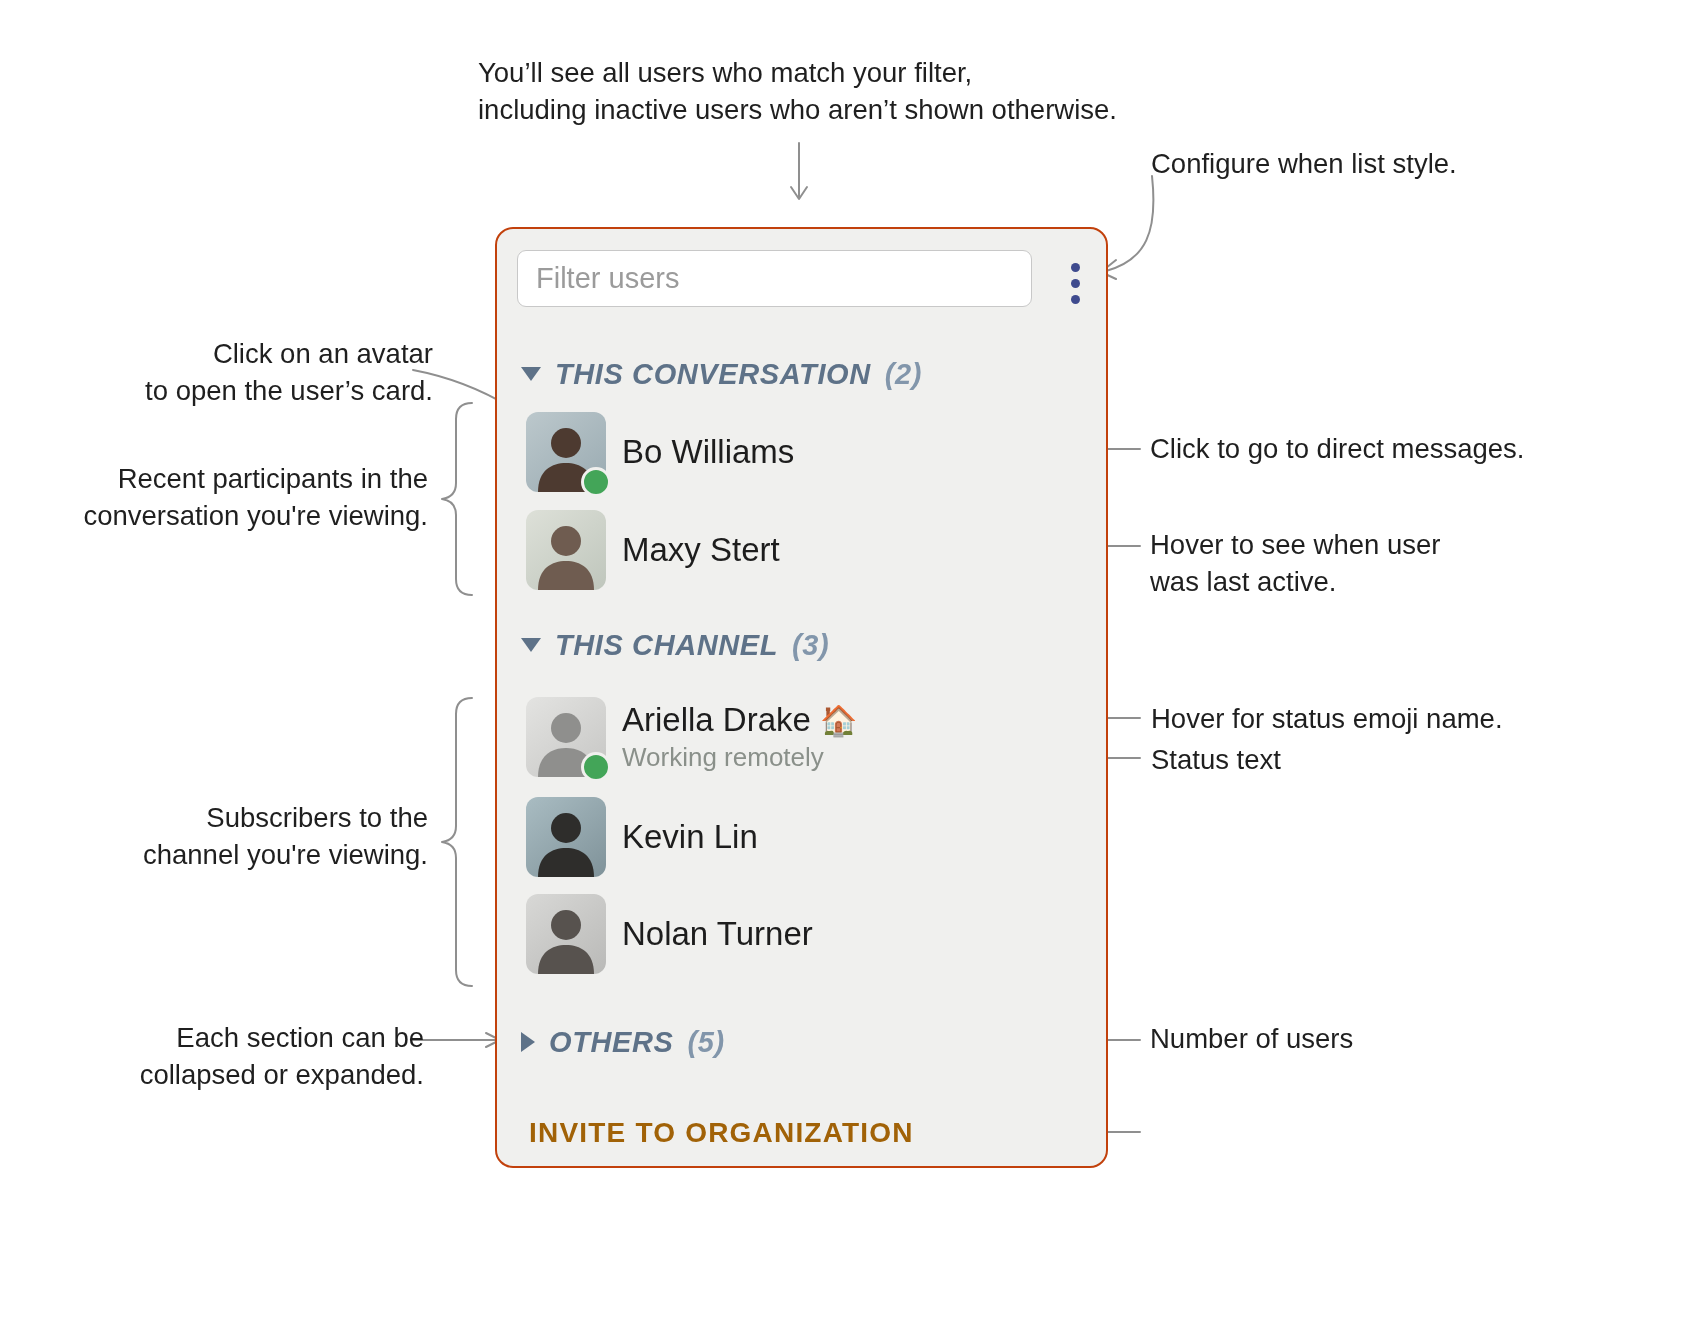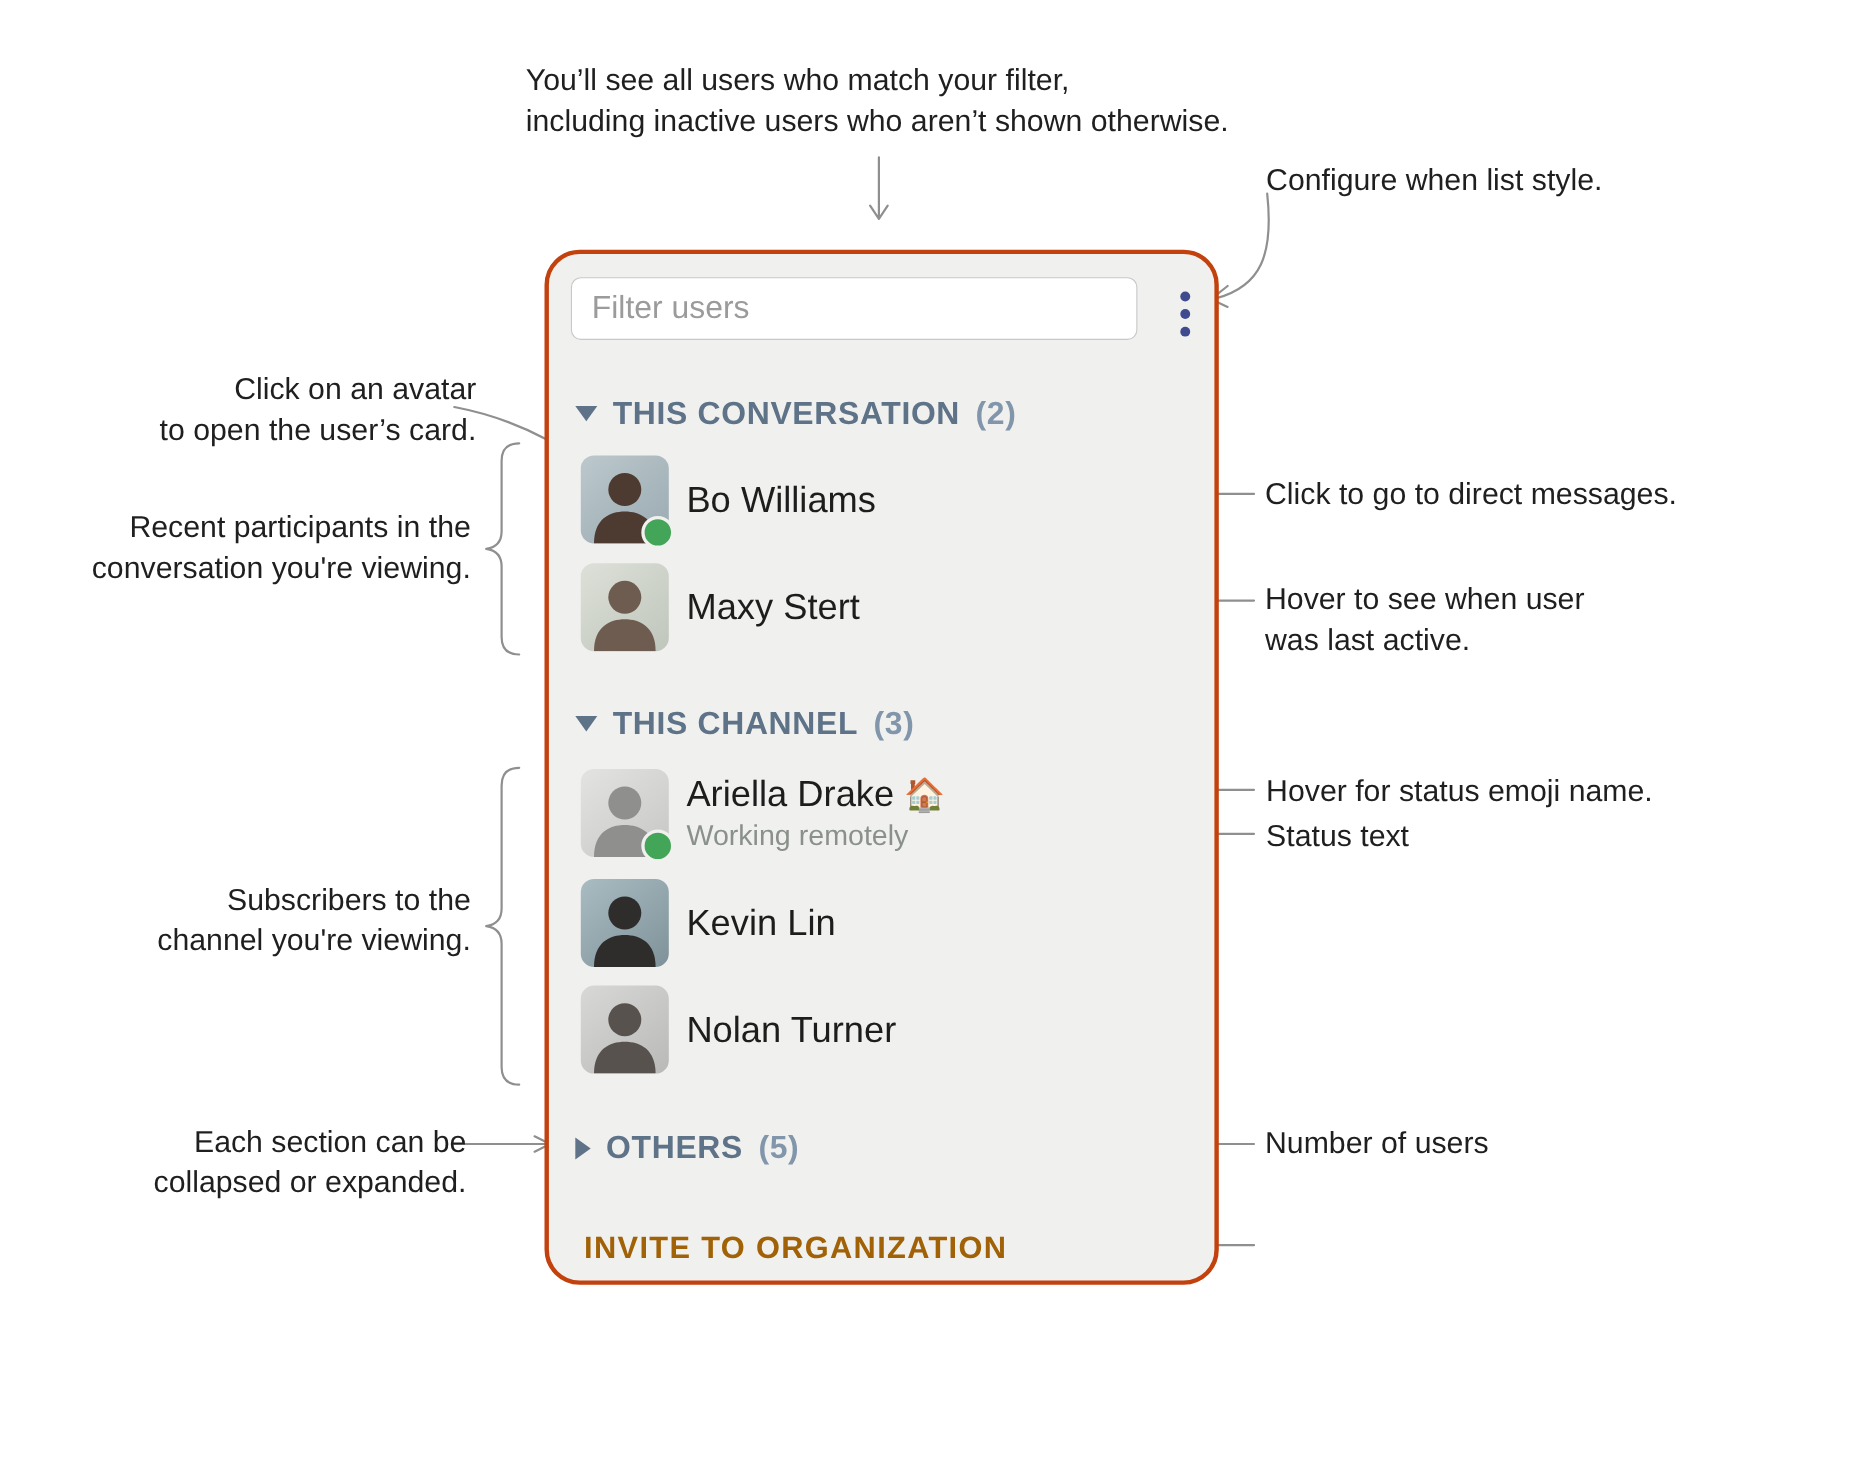--- a/index.html
+++ b/index.html
@@ -21,36 +21,36 @@
   #note-lastactive{left:1150px;top:527px;}
   #note-emoji{left:1151px;top:701px;text-align:right;}
   #note-statustext{left:1151px;top:742px;}
   #note-subscribers{right:1283px;top:800px;}
   #note-collapse{right:1287px;top:1020px;}
   #note-count{left:1150px;top:1021px;}
   #note-invite{left:1150px;top:1112px;}
 
   
   .panel{position:absolute;left:495px;top:227px;width:613px;height:941px;
-         background:#f0f0ee;border:4px solid #c2410c;border-radius:32px;box-sizing:border-box;}
+         background:#f0f0ee;border:2px solid #c2410c;border-radius:18px;box-sizing:border-box;}
   .filter-input{position:absolute;left:20px;top:21px;width:515px;height:57px;box-sizing:border-box;
          border:1.5px solid #c8c8c8;border-radius:9px;background:#ffffff;font-family:inherit;
          font-size:29px;color:#444;padding:0 18px;outline:none;}
   .filter-input::placeholder{color:#9b9b9b;}
   .menu-btn{position:absolute;left:556px;top:24px;width:44px;height:60px;border:none;background:transparent;
          display:flex;flex-direction:column;align-items:center;justify-content:center;gap:7px;cursor:pointer;padding:0;}
   .menu-btn .dot{width:9px;height:9px;border-radius:50%;background:#3f4b8e;}
 
-  .section{position:absolute;left:24px;height:44px;display:flex;align-items:center;gap:14px;cursor:pointer;}
+  .section{position:absolute;left:24px;height:44px;display:flex;align-items:center;gap:14px;cursor:pointer;font-style:italic;}
   .sec-label{font-size:29px;font-weight:700;letter-spacing:0.6px;color:#5e7288;}
   .sec-count{font-size:29px;font-weight:700;letter-spacing:0.6px;color:#8296ab;}
   .tri-down{width:0;height:0;border-left:10px solid transparent;border-right:10px solid transparent;border-top:14px solid #5e7288;}
   .tri-right{width:0;height:0;border-top:10px solid transparent;border-bottom:10px solid transparent;border-left:14px solid #5e7288;}
   #section-1{top:123px;}
-  #section-2{top:405px;justify-content:center;}
+  #section-2{top:394px;justify-content:center;}
   #section-3{top:791px;}
 
   .row{position:absolute;left:29px;height:80px;display:flex;align-items:center;gap:16px;cursor:pointer;}
   #row-bo{top:183px;}
   #row-maxy{top:281px;}
   #row-ariella{top:468px;}
   #row-kevin{top:568px;}
   #row-nolan{top:665px;}
 
   .avatar{position:relative;width:80px;height:80px;border-radius:12px;flex:0 0 auto;display:block;}

